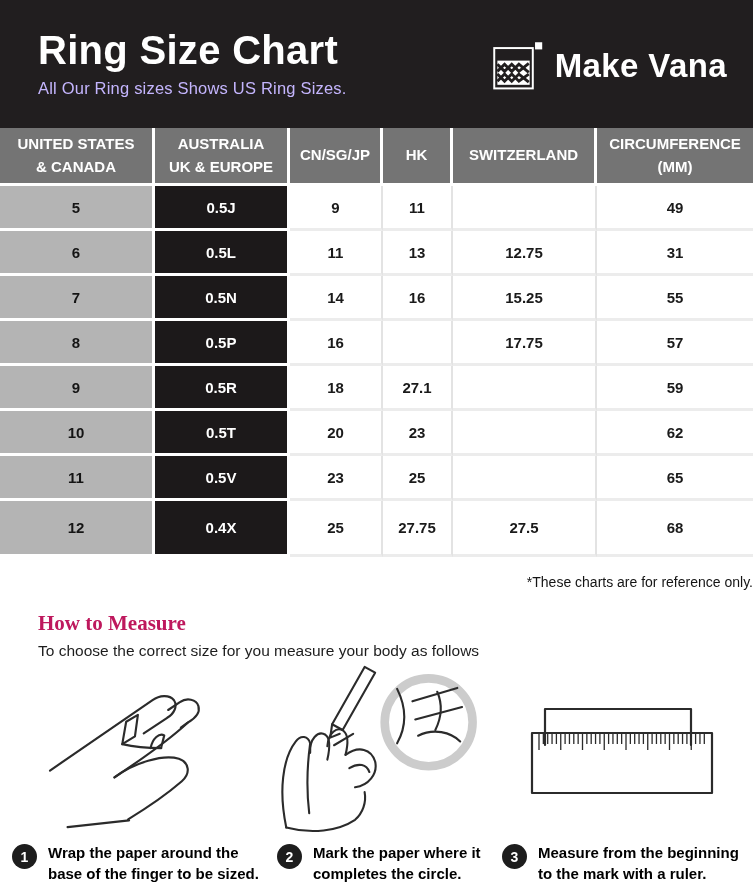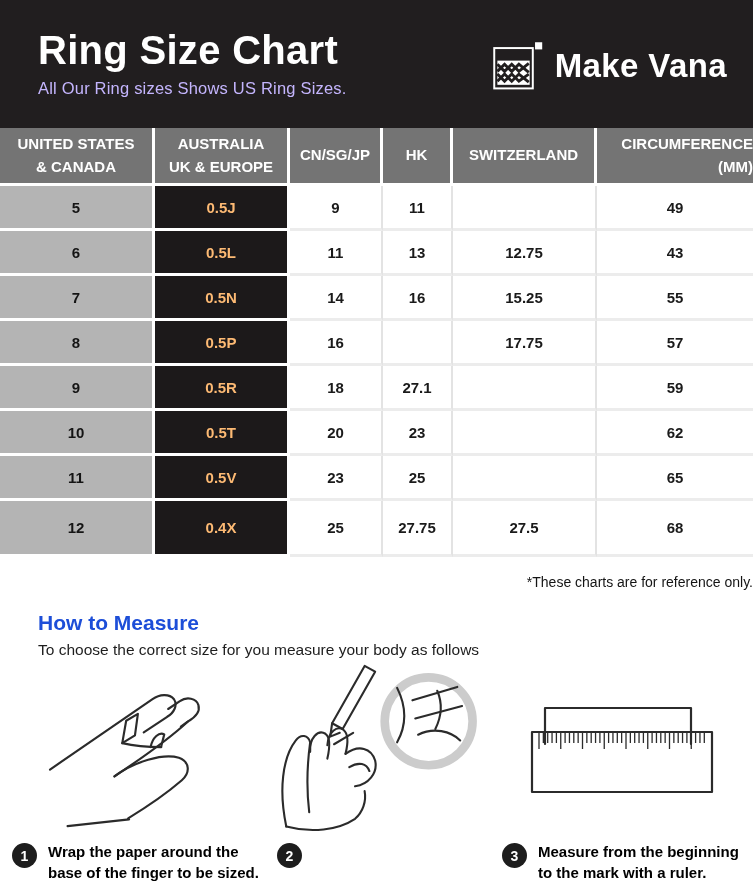--- a/index.html
+++ b/index.html
@@ -20,35 +20,35 @@
   
   table.ring-table{
     width:753px;border-collapse:separate;border-spacing:0;table-layout:fixed;
     font-size:15px;
   }
   .ring-table th{
     background:#747474;color:#fff;font-weight:bold;font-size:15px;line-height:1.5;
     height:58px;box-sizing:border-box;vertical-align:middle;text-align:center;padding:0;
     border-right:3px solid #fff;border-bottom:3px solid #fff;
   }
-  .ring-table th:last-child{border-right:none;text-align:right;}
+  .ring-table th:last-child{border-right:none;}
   .ring-table td{
     height:45px;box-sizing:border-box;text-align:center;vertical-align:middle;
     font-weight:bold;font-size:15px;
   }
   .ring-table td.col0{background:#b4b4b4;color:#141414;border-right:3px solid #fff;border-bottom:3px solid #fff;}
-  .ring-table td.col1{background:#1c191a;color:#fdba74;border-right:3px solid #fff;border-bottom:3px solid #fff;}
+  .ring-table td.col1{background:#1c191a;color:#ffffff;border-right:3px solid #fff;border-bottom:3px solid #fff;}
   .ring-table td.col2,.ring-table td.col3,.ring-table td.col4,.ring-table td.col5{
     background:#fff;color:#1a1a1a;border-right:2px solid #e3e3e3;border-bottom:3px solid #ececec;
   }
   .ring-table td.col5{border-right:none;}
   .ring-table tr.last-row td{height:56px;}
   
   .footnote{margin:17px 0 0 38px;font-size:14px;font-weight:400;color:#141414;text-align:right;}
-  .howto h2{margin:21px 0 6px 38px;font-size:21px;font-weight:bold;color:#1d4ed8;}
+  .howto h2{margin:21px 0 6px 38px;font-size:21px;font-weight:bold;color:#be185d;font-family:Liberation Serif, serif;}
   .howto-sub{margin:0 0 0 38px;font-size:15.5px;font-weight:normal;color:#1d1d1d;}
   
   .howto-grid{display:flex;margin-top:4px;}
   .howto-col{display:flex;flex-direction:column;box-sizing:border-box;}
   .howto-col.c1{width:265px;}
   .howto-col.c2{width:225px;}
   .howto-col.c3{width:263px;}
   .illus{height:174px;display:flex;align-items:center;justify-content:center;}
   .line-art{stroke:#2b2b2b;stroke-width:2.2;fill:none;stroke-linecap:round;stroke-linejoin:round;}
   .step{display:flex;align-items:flex-start;gap:11px;padding:4px 4px 0 12px;}
@@ -127,21 +127,21 @@
           <td class="col3">11</td>
           <td class="col4"></td>
           <td class="col5">49</td>
         </tr>
         <tr>
           <td class="col0">6</td>
           <td class="col1">0.5L</td>
           <td class="col2">11</td>
           <td class="col3">13</td>
           <td class="col4">12.75</td>
-          <td class="col5">43</td>
+          <td class="col5">31</td>
         </tr>
         <tr>
           <td class="col0">7</td>
           <td class="col1">0.5N</td>
           <td class="col2">14</td>
           <td class="col3">16</td>
           <td class="col4">15.25</td>
           <td class="col5">55</td>
         </tr>
         <tr>
@@ -233,20 +233,21 @@
               <path d="M57,85 C58,71 67,64 74,69 C80,74 78,86 76,94"></path>
               <path d="M76,94 C90,84 103,88 107,101 C110,114 100,126 86,128"></path>
               <path d="M80,108 C90,102 98,104 101,112"></path>
               <path d="M14,170 C40,177 68,174 86,162 C94,155 98,144 96,133"></path>
               <path d="M64,84 L84,72"></path>
             </g>
           </svg>
         </div>
         <div class="step">
           <span class="step-num">2</span>
+          <span class="step-text">Mark the paper where it completes the circle.</span>
         </div>
       </div>
 
       <div class="howto-col c3">
         <div class="illus">
           <svg width="186" height="92" viewBox="0 0 186 92" aria-hidden="true">
             <g class="line-art" stroke-width="2">
               <path d="M16,40 L16,4 L162,4 L162,40"></path>
               <rect x="3" y="28" width="180" height="60"></rect>
             </g>

